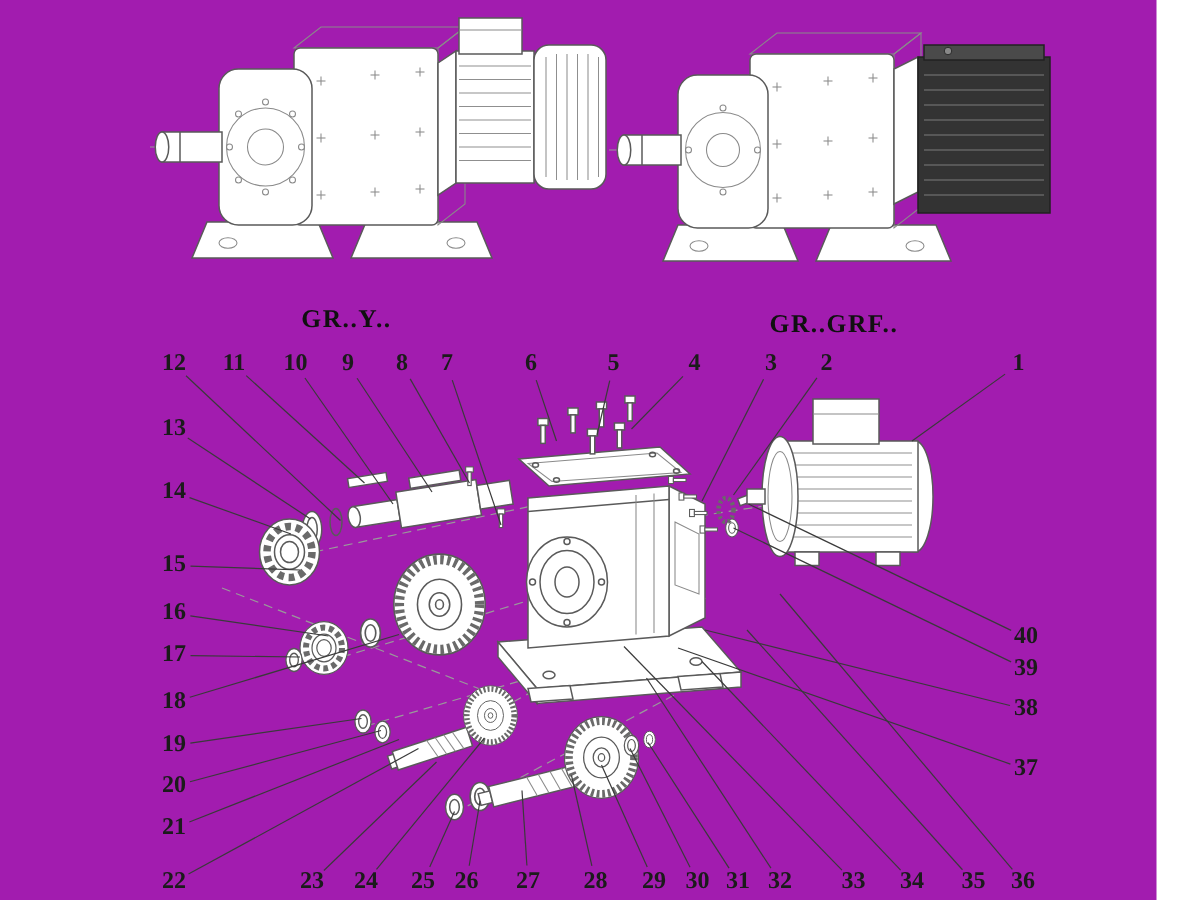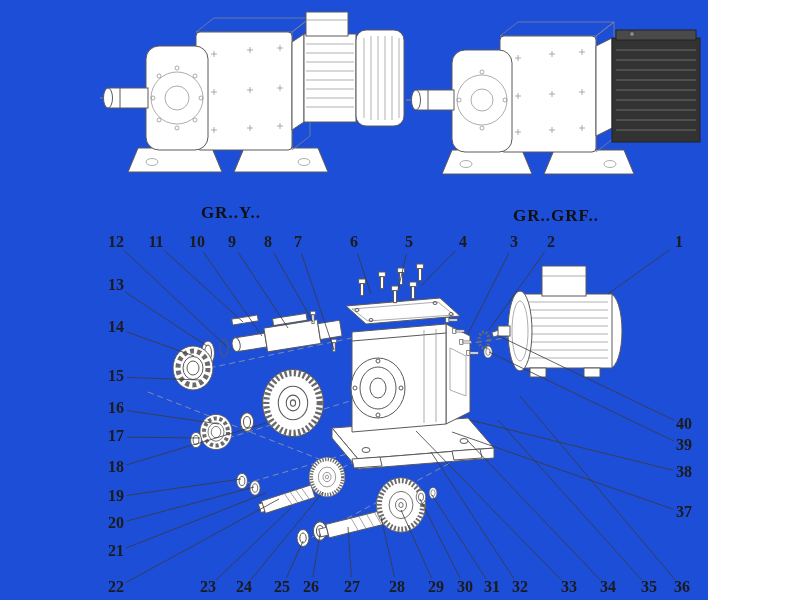--- a/index.html
+++ b/index.html
@@ -1,16 +1,16 @@
 <!DOCTYPE html>
 <html><head>
 <meta charset="utf-8">
 <style>
   html,body{margin:0;padding:0;background:#fff;}
-  .page{width:708px;height:600px;background:#1d4ed8;position:relative;overflow:hidden;
+  .page{width:771px;height:600px;background:#a21caf;position:relative;overflow:hidden;
         font-family:"Liberation Serif",serif;}
   svg{display:block;}
   .callout{font:bold 16px "Liberation Serif",serif;fill:#1b1b1b;
            text-anchor:middle;dominant-baseline:middle;}
   .leader{stroke:#3a3a3a;stroke-width:0.8;fill:none;}
   .variant-label{font:bold 17px "Liberation Serif",serif;fill:#101010;
                  text-anchor:middle;letter-spacing:1px;}
   .ln  {stroke:#5a5a5a;stroke-width:1;fill:none;}
   .lnf {stroke:#5a5a5a;stroke-width:1;fill:#ffffff;}
   .thin{stroke:#8a8a8a;stroke-width:0.7;fill:none;}

